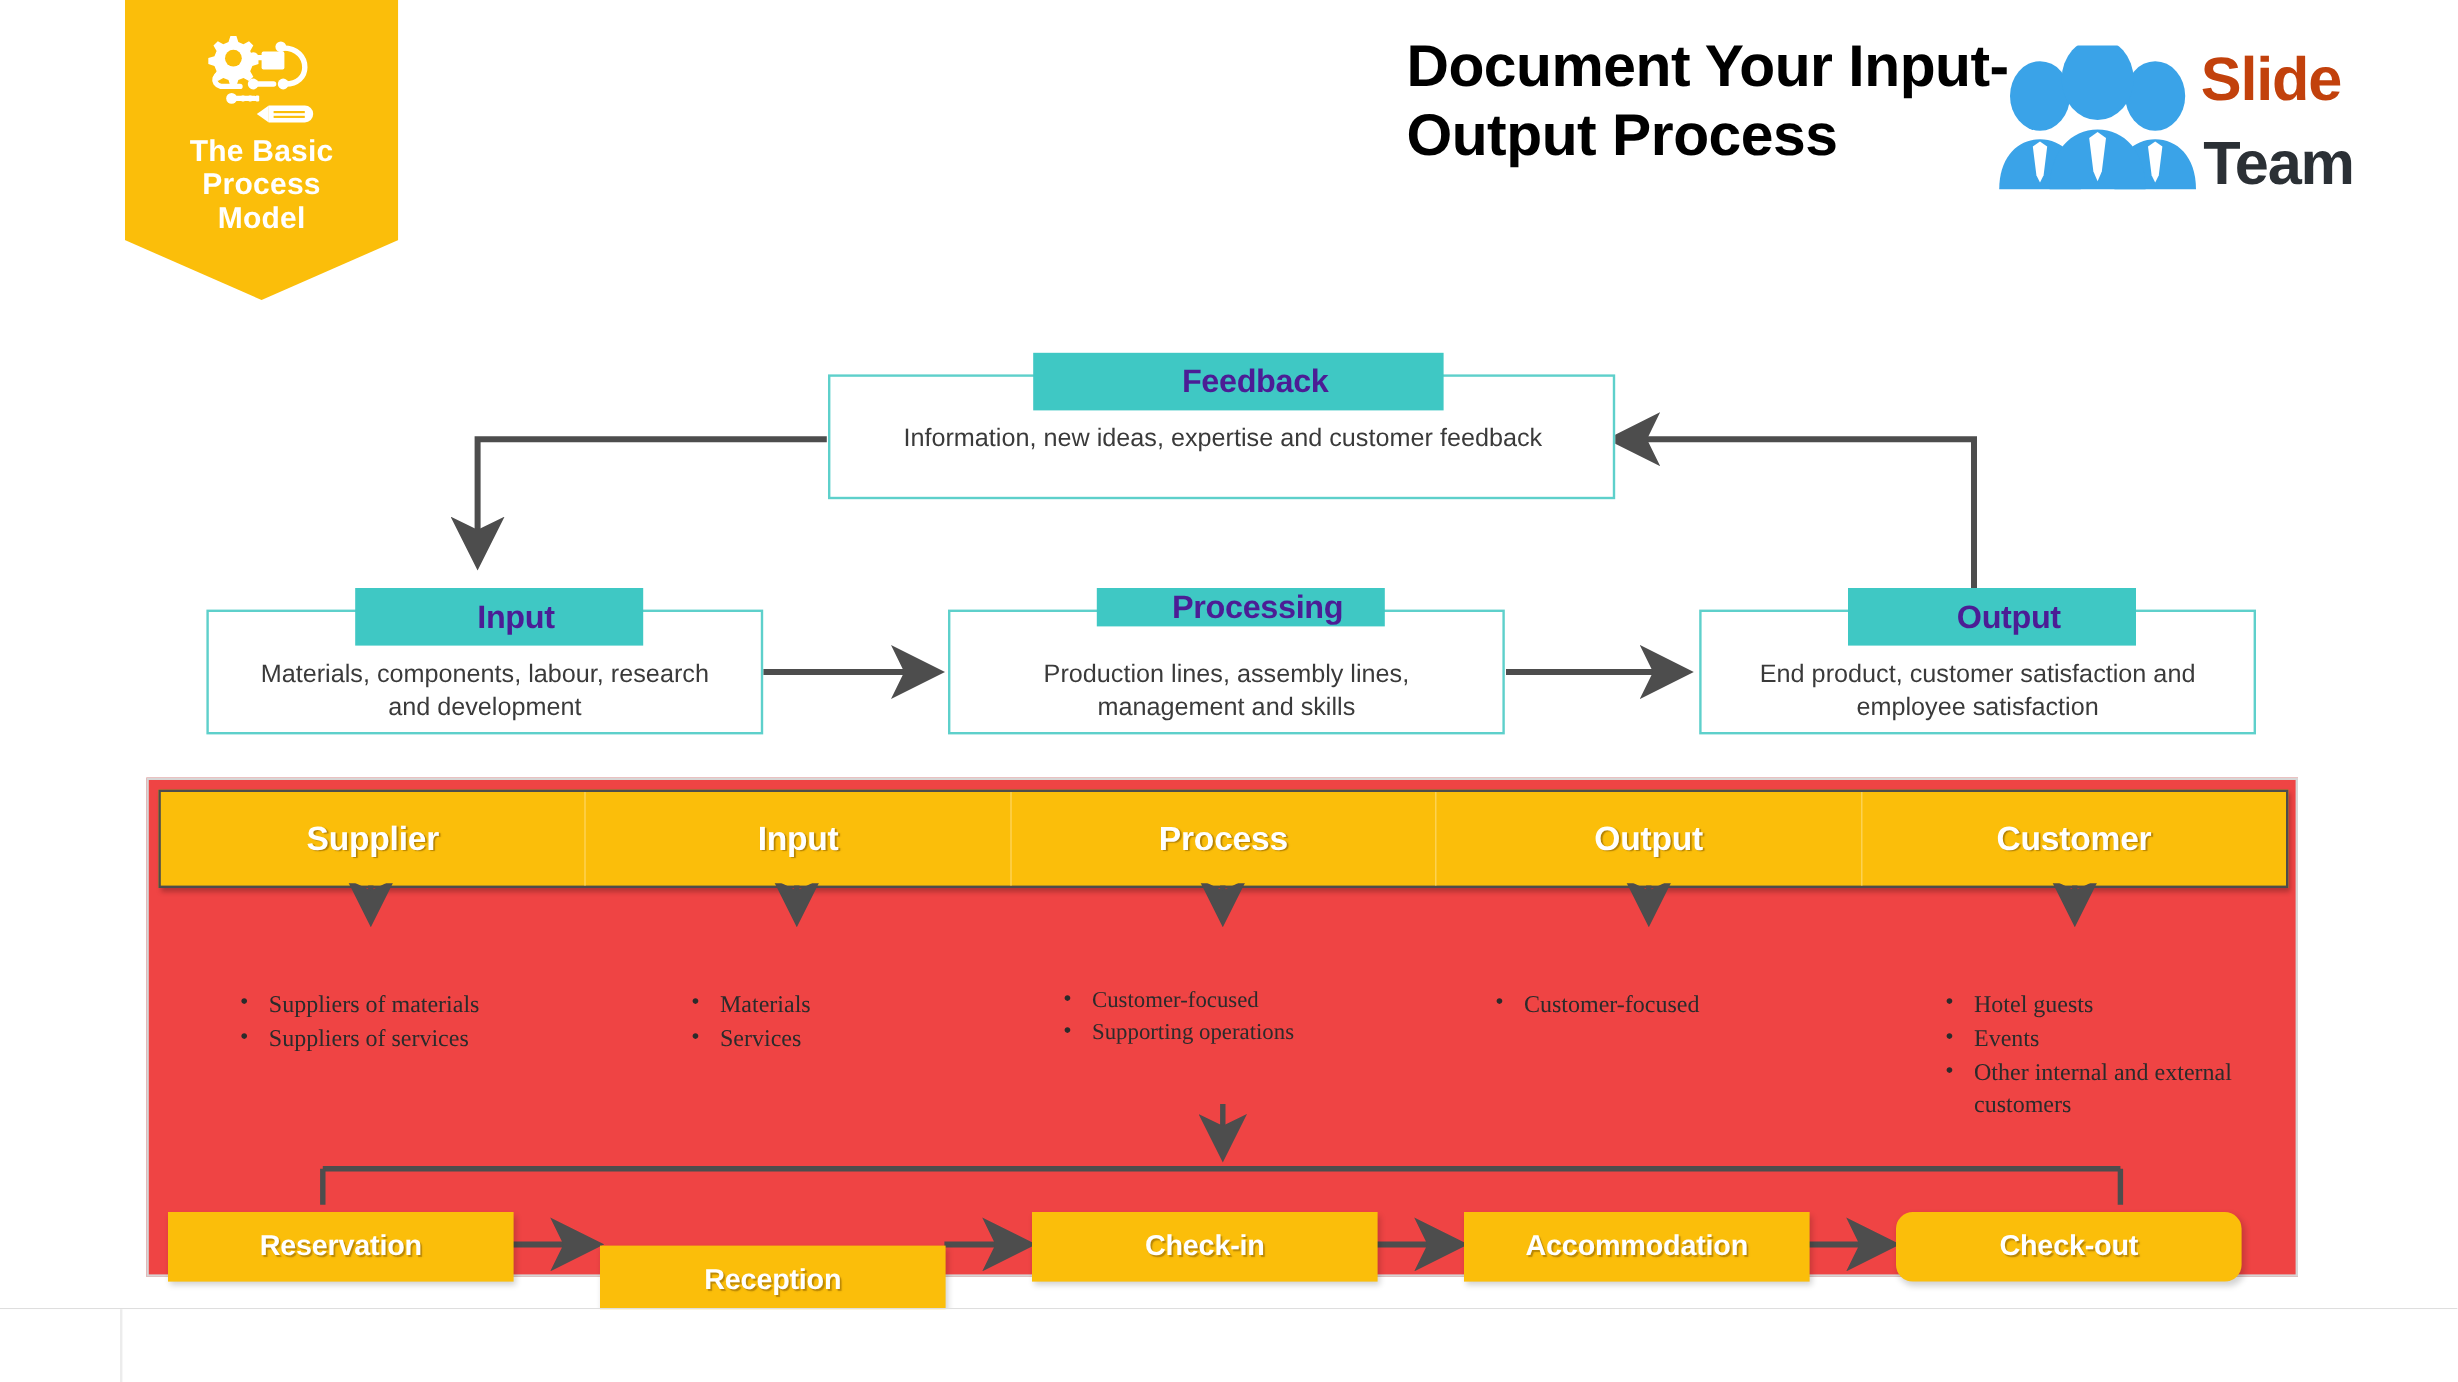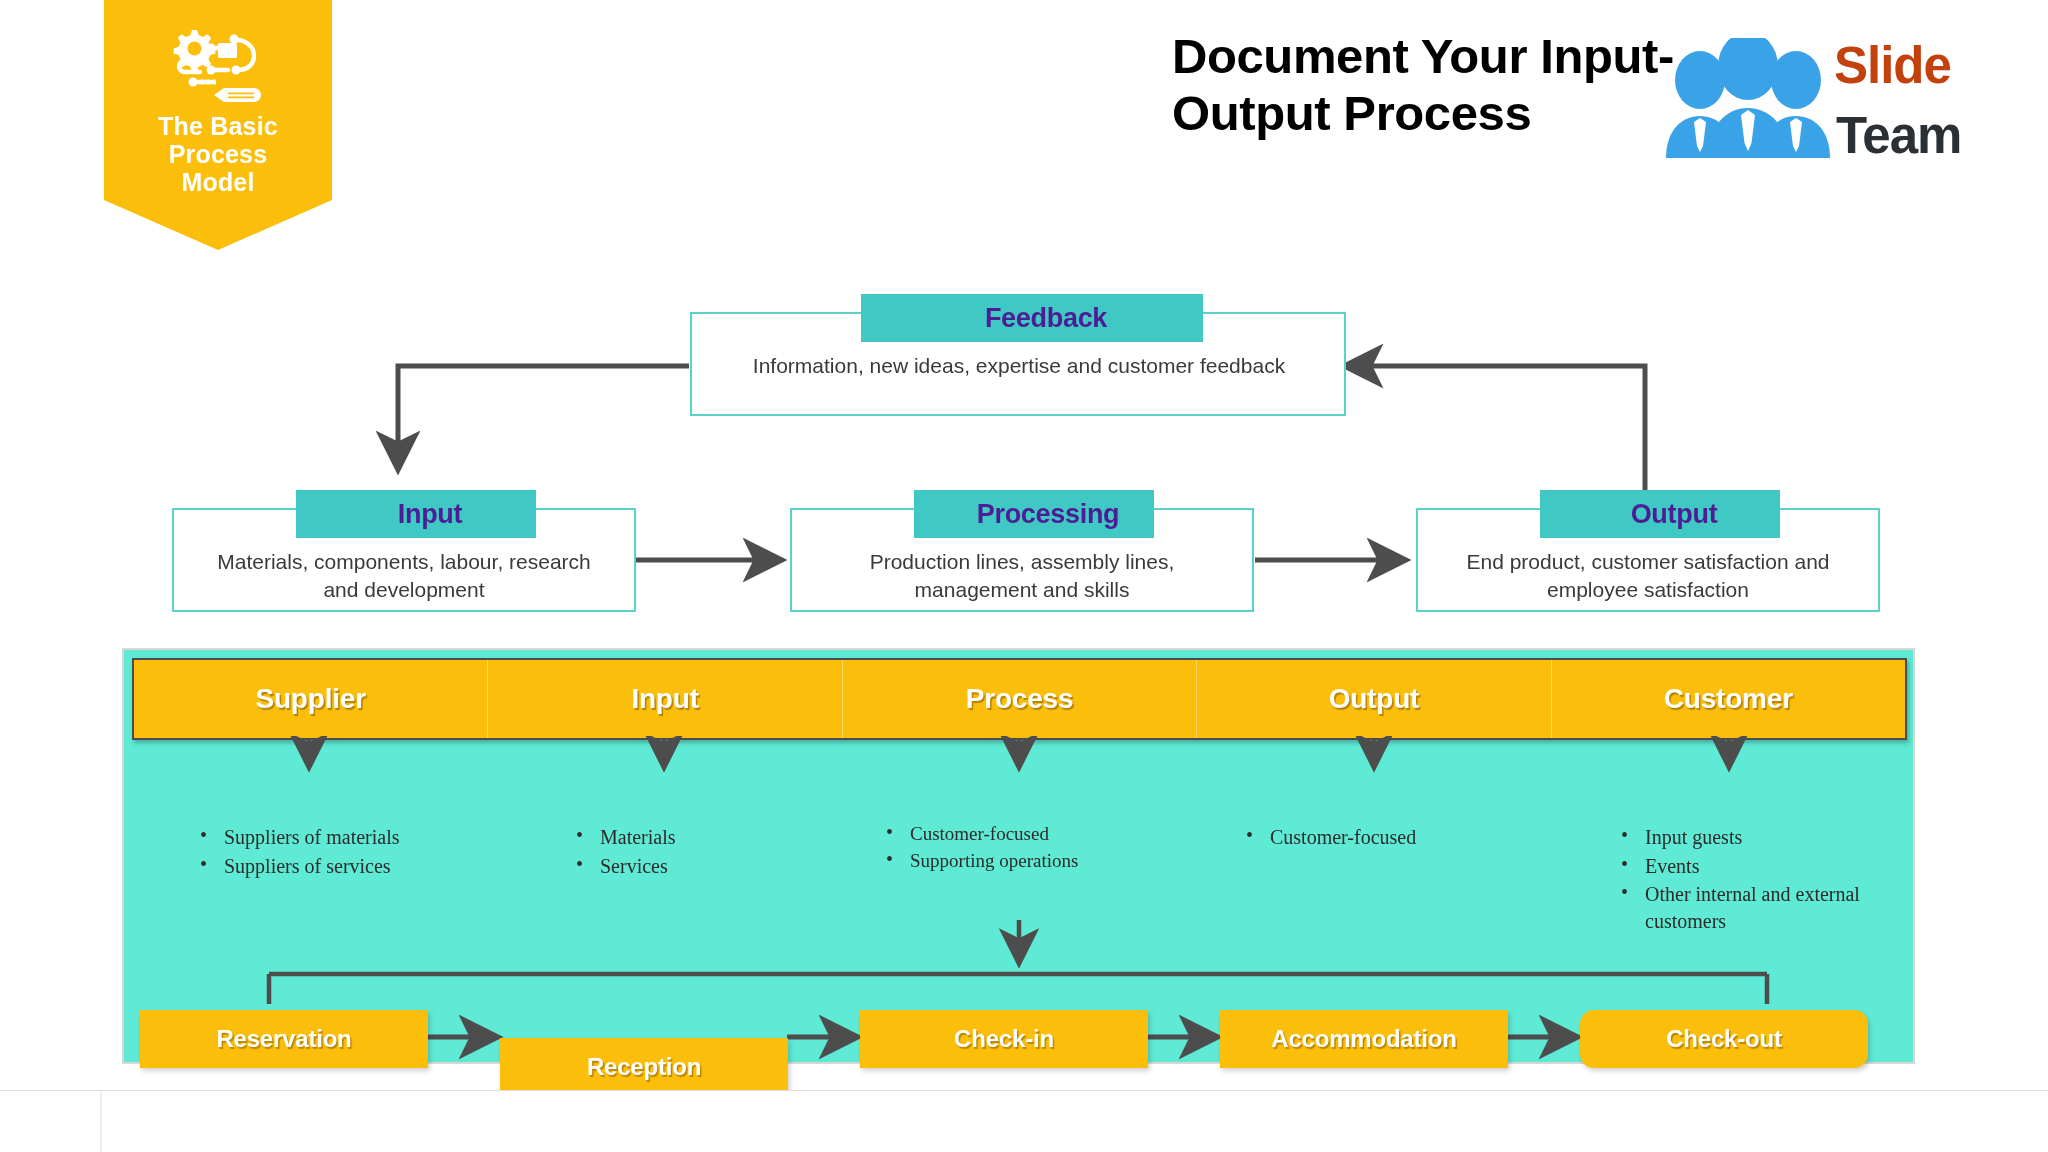--- a/index.html
+++ b/index.html
@@ -53,21 +53,21 @@
     font-size:27px;letter-spacing:-.3px;padding-left:28px;
   }
   .obody{
     position:absolute;text-align:center;color:#3a3a3a;
     font-size:21px;line-height:1.33;
   }
 
   
   #sipoc{
     position:absolute;left:122px;top:648px;width:1793px;height:416px;
-    border:2px solid #d6d6d6;background:#5eead4;box-sizing:border-box;
+    border:2px solid #d6d6d6;background:#ef4444;box-sizing:border-box;
   }
   #sipocbar{
     position:absolute;left:8px;top:8px;width:1775px;height:82px;
     background:#FBBE0A;border:2px solid #4c4c4c;box-sizing:border-box;
     display:flex;box-shadow:2px 3px 4px rgba(0,0,0,.25);
   }
   #sipocbar .col{
     flex:1;display:flex;align-items:center;justify-content:center;
     color:#fff;font-size:28px;font-weight:700;letter-spacing:-.2px;
     text-shadow:1.5px 1.5px 1px rgba(120,80,0,.55);
@@ -185,21 +185,21 @@
 
   <div class="obox" style="left:690px;top:312px;width:656px;height:104px;"></div>
   <div class="ocap" style="left:861px;top:294px;width:314px;height:48px;">Feedback</div>
   <div class="obody" style="left:730px;top:352px;width:578px;">Information, new ideas, expertise and customer feedback</div>
 
   <div class="obox" style="left:172px;top:508px;width:464px;height:104px;"></div>
   <div class="ocap" style="left:296px;top:490px;width:212px;height:48px;">Input</div>
   <div class="obody" style="left:200px;top:548px;width:408px;">Materials, components, labour, research and development</div>
 
   <div class="obox" style="left:790px;top:508px;width:464px;height:104px;"></div>
-  <div class="ocap" style="left:914px;top:490px;width:212px;height:48px;">Processing</div>
+  <div class="ocap" style="left:914px;top:490px;width:212px;height:32px;">Processing</div>
   <div class="obody" style="left:818px;top:548px;width:408px;">Production lines, assembly lines, management and skills</div>
 
   <div class="obox" style="left:1416px;top:508px;width:464px;height:104px;"></div>
   <div class="ocap" style="left:1540px;top:490px;width:212px;height:48px;">Output</div>
   <div class="obody" style="left:1444px;top:548px;width:408px;">End product, customer satisfaction and employee satisfaction</div>
 </div>
 
 <div id="sipoc">
 
   <div id="sipocbar">
@@ -245,21 +245,21 @@
   </div>
 
   <div class="bulletcol" style="left:1100px;top:158px;width:280px;">
     <ul>
       <li>Customer-focused</li>
     </ul>
   </div>
 
   <div class="bulletcol" style="left:1475px;top:158px;width:280px;">
     <ul>
-      <li>Input guests</li>
+      <li>Hotel guests</li>
       <li>Events</li>
       <li>Other internal and external customers</li>
     </ul>
   </div>
 
   <svg style="position:absolute;left:0;top:268px;width:1789px;height:90px;">
     <defs>
       <marker id="ah3" markerWidth="9" markerHeight="9" refX="7.5" refY="4.5" orient="auto">
         <path d="M0,0 L9,4.5 L0,9 L2.2,4.5 z" fill="#4d4d4d"></path>
       </marker>

